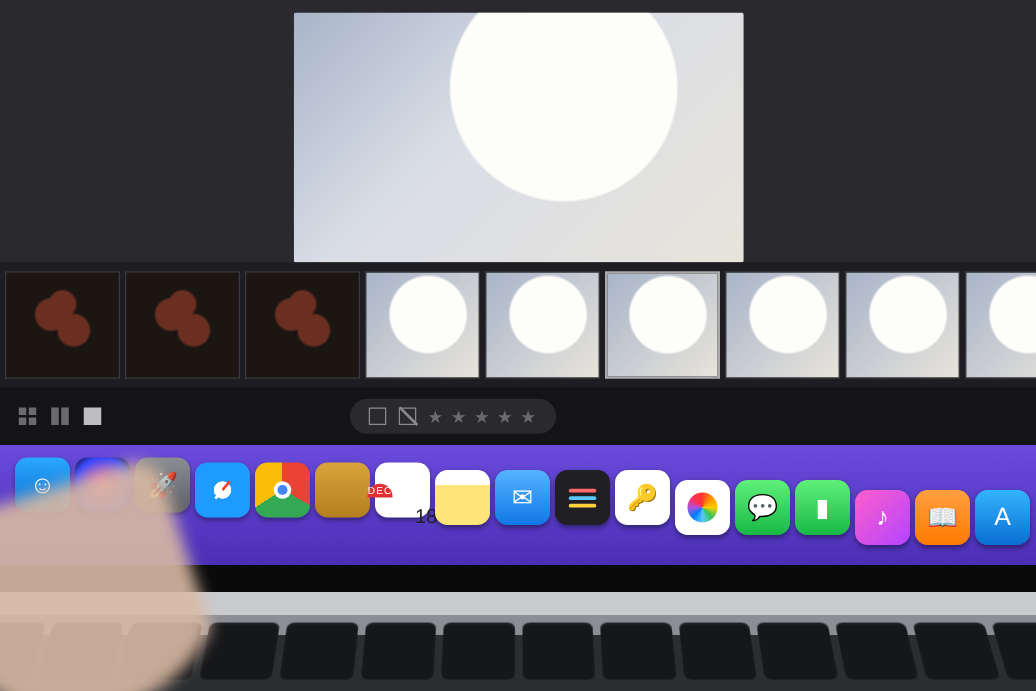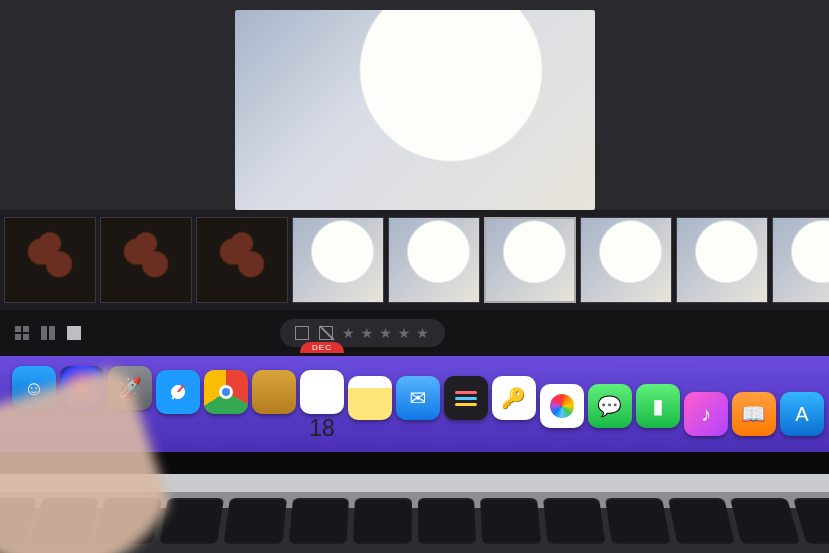--- a/index.html
+++ b/index.html
@@ -133,23 +133,23 @@
     cursor:pointer;
     display:flex; align-items:center; justify-content:center;
     font-size:20px; color:#fff;
     flex-shrink:0;
   }
   .dock .app:nth-child(n+4){ transform: translateY(4px); }
   .dock .app:nth-child(n+8){ transform: translateY(10px); }
   .dock .app:nth-child(n+12){ transform: translateY(18px); }
   .dock .app:nth-child(n+15){ transform: translateY(26px); }
   
-  .cal { background:#fff; flex-direction:column; color:#222;gap:18px; }
+  .cal { background:#fff; flex-direction:row; color:#222;gap:18px; }
   .cal .m { background:#e03131; color:#fff; font-size:8px; width:100%; text-align:center; border-radius:10px 10px 0 0; padding:1px 0; letter-spacing:1px; }
-  .cal .d { font-size:23px; font-weight:500;margin-top:44px; }
+  .cal .d { font-size:16px; font-weight:500;margin-top:44px; }
   
   .bezel {
     position:absolute; left:0; right:0; top:452px; height:120px;
     background: linear-gradient(180deg,#0a0a0b 0 22px,#c9cbce 22px 40px,#8b8e93 40px 56px,#2b2d30 56px);
   }
   .keys {
     position:absolute; left:-40px; right:-40px; top:498px; height:80px;
     display:flex; gap:6px; padding:0 20px;
     transform: perspective(1000px) rotateX(38deg);
     transform-origin: top center;

